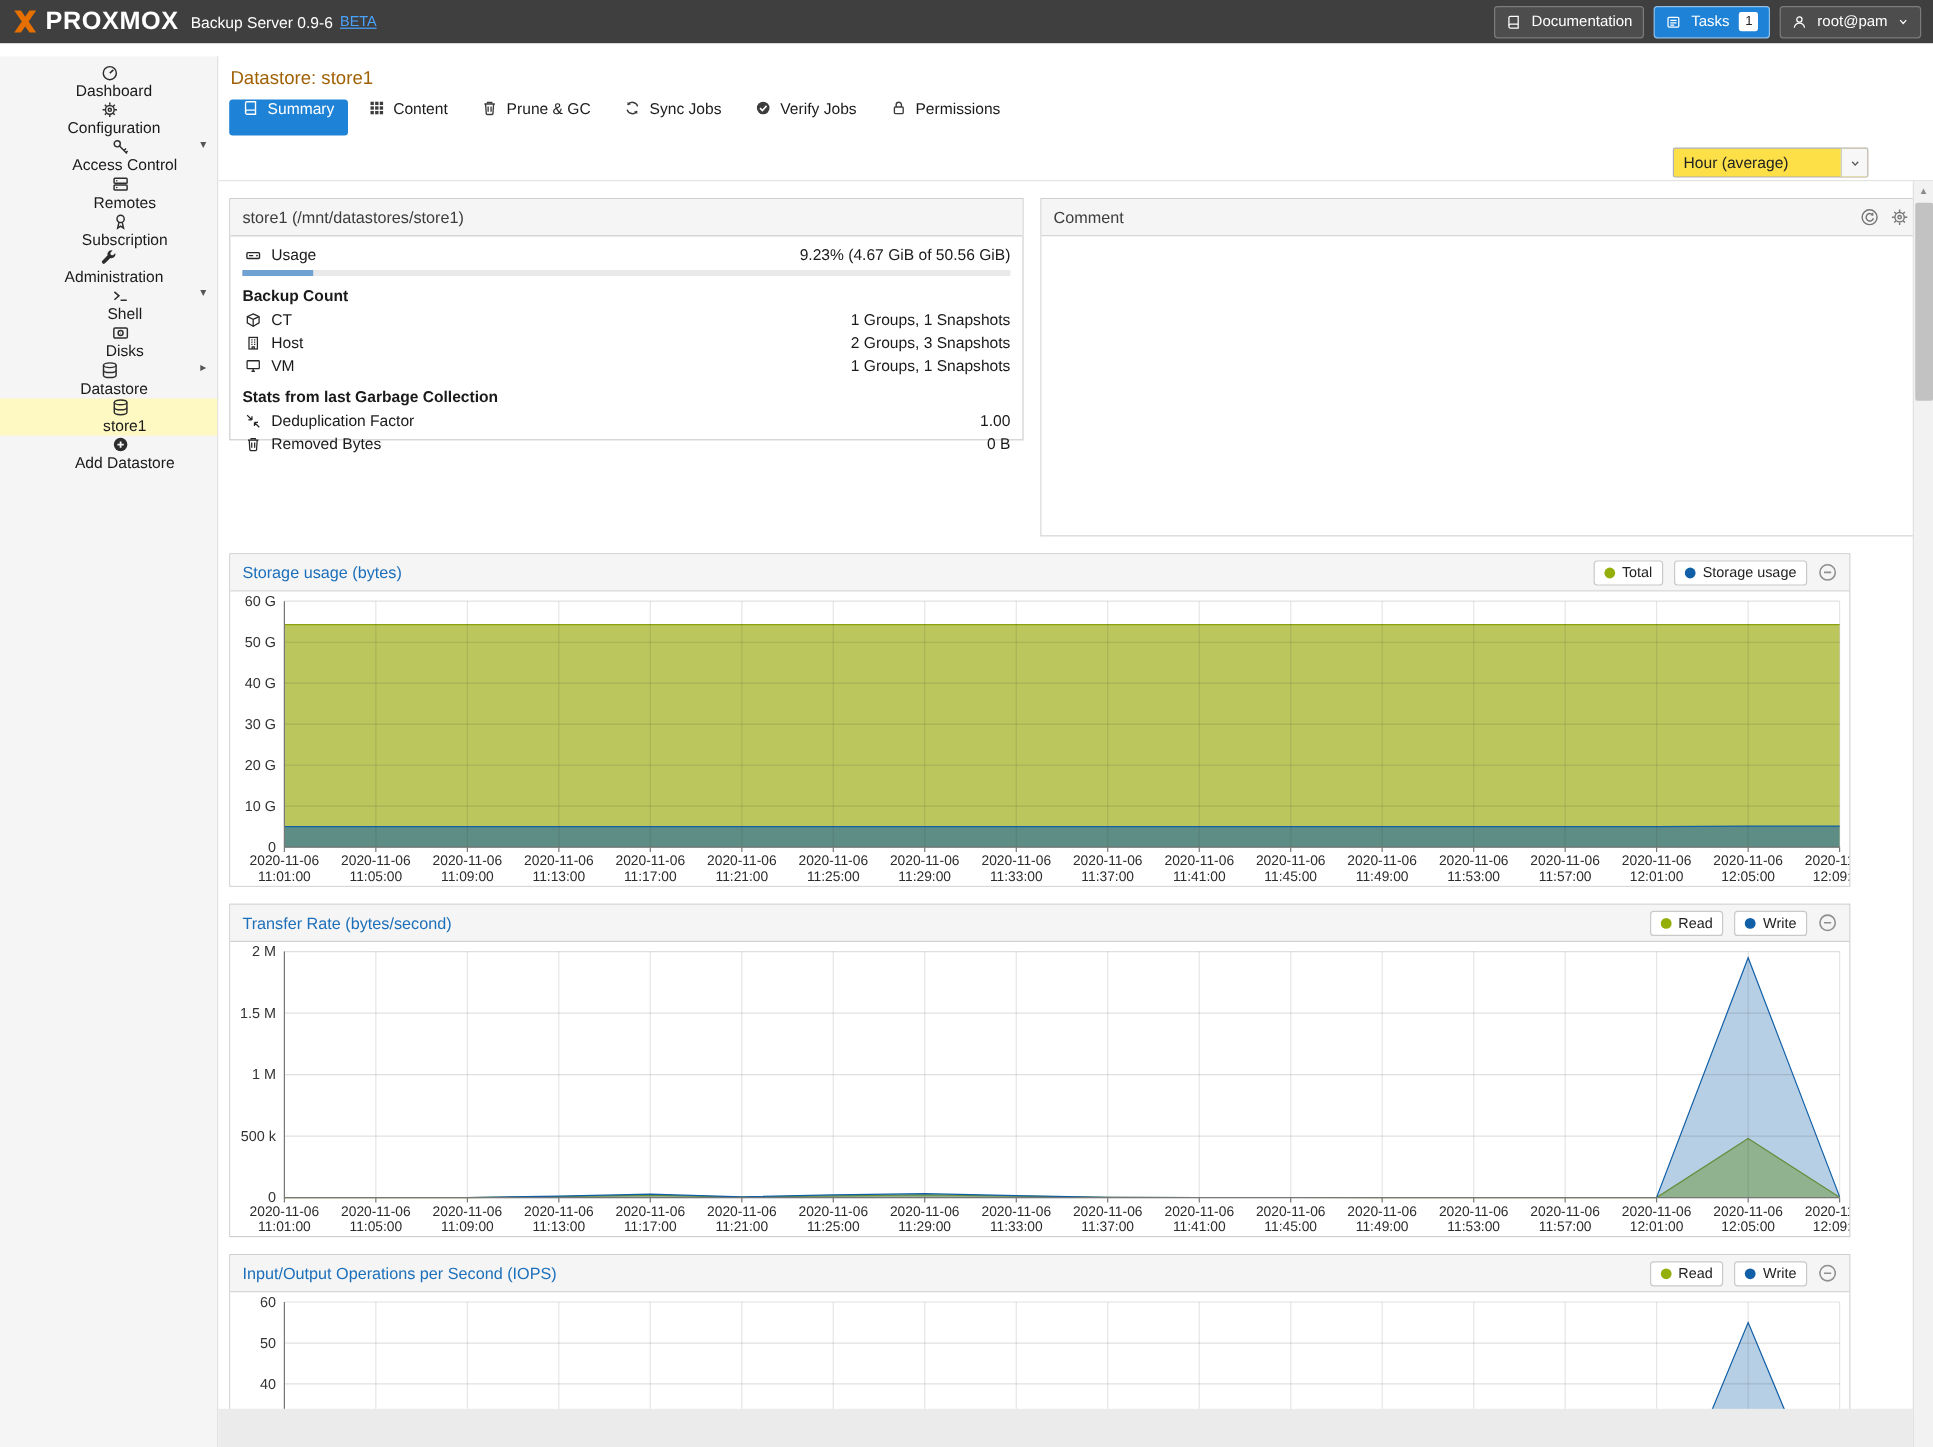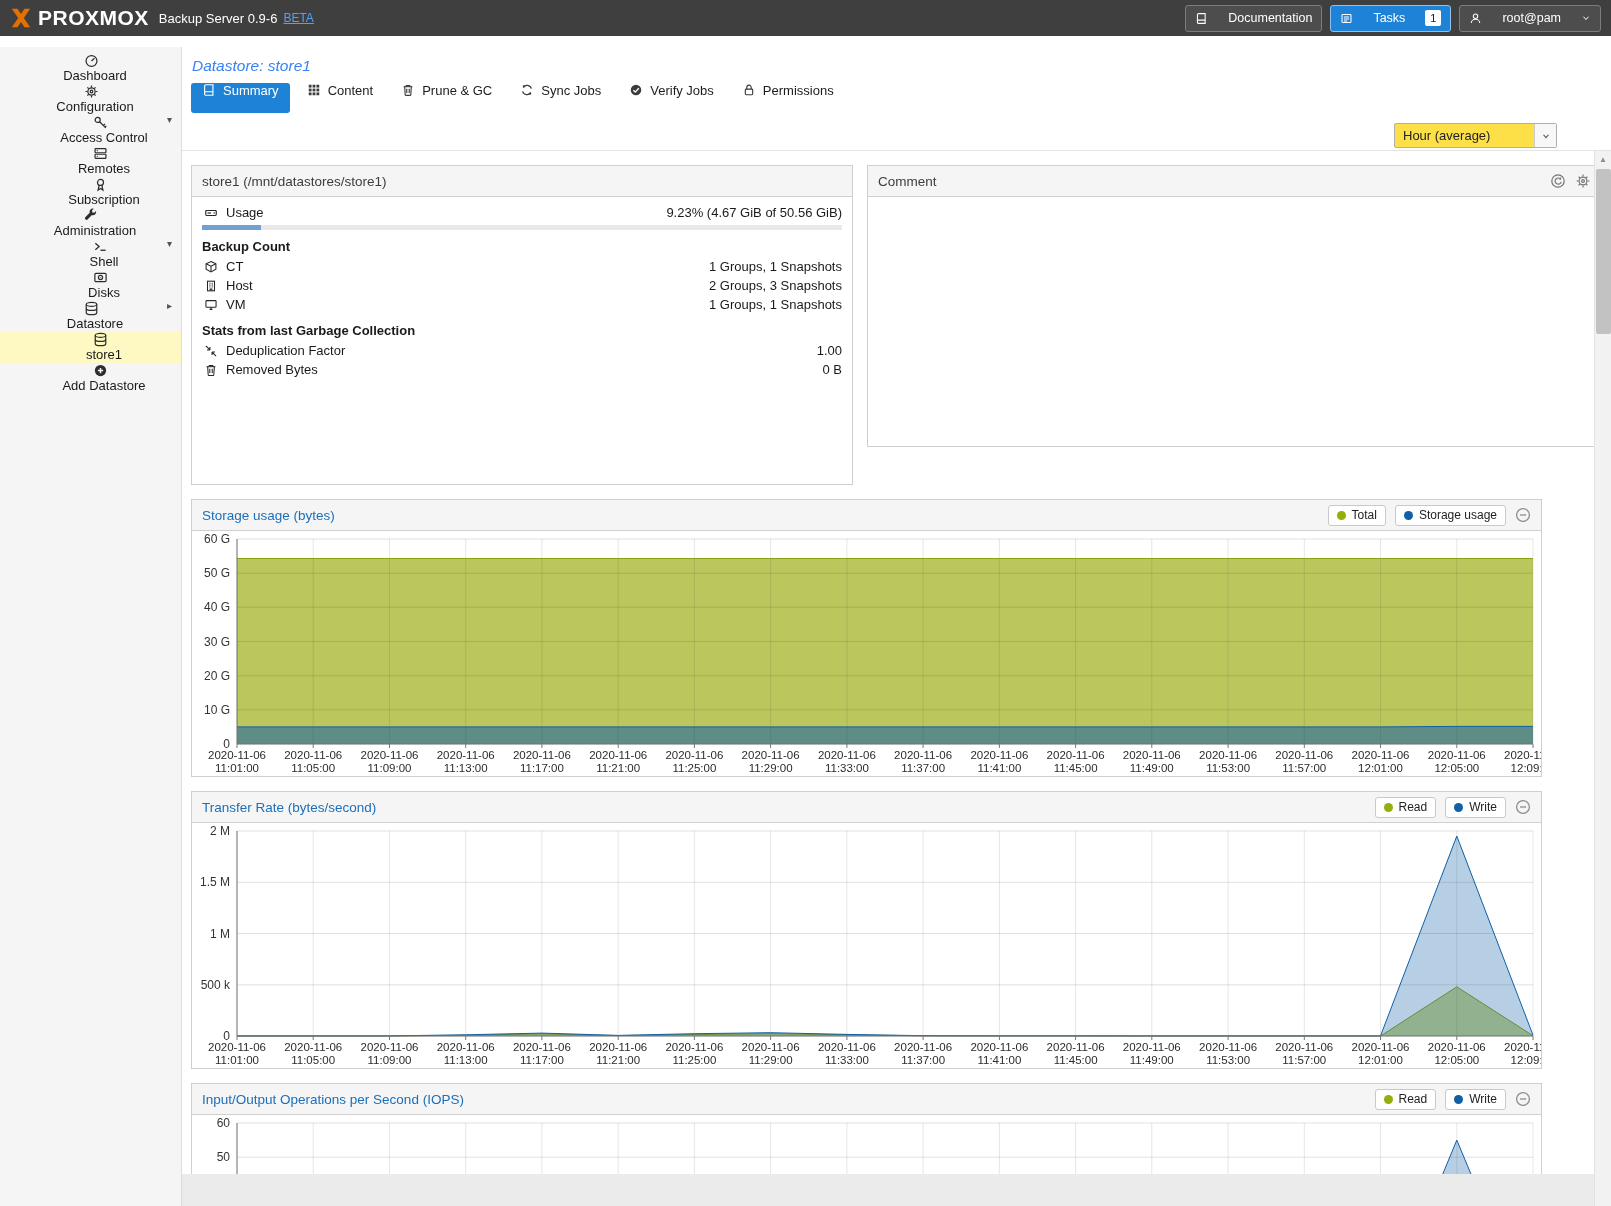--- a/index.html
+++ b/index.html
@@ -6,46 +6,46 @@
   html,body{width:1611px;height:1206px;}
   body{overflow:hidden;font-family:"Liberation Sans",sans-serif;font-size:13px;color:#1a1a1a;background:#fff;position:relative;}
   svg{display:block;}
   
   .header{position:absolute;top:0;left:0;width:1611px;height:30px;background:#3f3f3f;display:flex;align-items:center;padding:18px 10px;z-index:5;}
   .logo{display:flex;align-items:center;gap:6px;}
   .logo-text{color:#fff;font-weight:bold;font-size:21px;letter-spacing:.5px;}
   .app-subtitle{color:#fff;margin-left:10px;font-size:13px;}
   .beta-link{color:#4aa3ff;margin-left:6px;font-size:12px;text-decoration:underline;cursor:pointer;}
   .header-right{margin-left:auto;display:flex;align-items:center;gap:8px;}
-  .hbtn{display:flex;align-items:center;gap:20px;background:#4d4d4d;border:1px solid #7c7c7c;color:#fff;font-size:12.5px;height:27px;padding:0 9px;border-radius:3px;cursor:pointer;font-family:inherit;}
+  .hbtn{display:flex;align-items:center;gap:8px;background:#4d4d4d;border:1px solid #7c7c7c;color:#fff;font-size:12.5px;height:27px;padding:0 9px;border-radius:3px;cursor:pointer;font-family:inherit;}
   .hbtn.tasks{background:#1e82d6;border-color:#8fc1ea;}
   .badge{background:#fff;color:#222;border-radius:2px;padding:0 5px;font-size:11px;line-height:16px;}
   
   .sidebar{position:absolute;top:47px;left:0;width:182px;bottom:0;background:#f5f5f5;border-right:1px solid #dcdcdc;padding-top:6px;}
   .side-item{display:flex;align-items:center;height:31px;padding-left:9px;cursor:pointer;color:#1a1a1a;flex-direction:column;}
   .side-item.lvl1{padding-left:27px;}
   .side-item.sel{background:#fef9c3;}
   .sicon{width:17px;display:inline-flex;justify-content:center;margin-right:7px;color:#2d2d2d;flex:none;}
   .exp{margin-left:auto;margin-right:9px;color:#555;font-size:10px;}
   
   .main{position:absolute;left:182px;top:47px;right:0;bottom:0;background:#fff;}
-  .page-title{color:#3b82f6;font-size:15.5px;padding:10px 10px 4px;font-style:italic;}
+  .page-title{color:#a16207;font-size:15.5px;padding:10px 10px 4px;}
   .tabbar{display:flex;gap:6px;padding:4px 9px 8px;}
   .tab{display:flex;gap:7px;height:30px;padding:0 11px;border-radius:3px;font-size:13px;cursor:pointer;color:#1c1c1c;background:transparent;border:none;font-family:inherit;}
   .tab .ticon{color:#3c3c3c;display:inline-flex;}
   .tab.active{background:#1e82d6;color:#fff;}
   .tab.active .ticon{color:#fff;}
   .toolbar{height:30px;display:flex;align-items:center;justify-content:flex-end;padding:0 54px 0 10px;border-bottom:1px solid #e3e3e3;}
   .combo{width:163px;height:25px;border:1px solid #b0b0b0;border-radius:2px;display:flex;align-items:center;background:#fde047;cursor:pointer;}
   .combo-text{flex:1;padding:0 8px;font-size:13px;color:#222;}
   .combo-trigger{width:22px;height:100%;border-left:1px solid #ccc;background:#f7f7f7;display:flex;align-items:center;justify-content:center;color:#555;}
   .content{padding:14px 9px;}
   .row1{display:flex;gap:14px;}
   .panel{border:1px solid #cfcfcf;background:#fff;}
-  .summary-panel{width:662px;height:320px;}
+  .summary-panel{width:662px;height:202px;}
   .comment-panel{flex:1;height:282px;}
   .phead{height:31px;background:#f5f5f5;border-bottom:1px solid #cfcfcf;display:flex;align-items:center;padding:0 10px;}
   .ptitle{font-size:13.5px;color:#3d3d3d;}
   .ptitle.blue{color:#1c6fba;}
   .ptools{margin-left:auto;display:flex;align-items:center;gap:9px;color:#757575;}
   .chart-panel{margin-top:14px;width:1351px;}
   .legend-btn{display:flex;align-items:center;gap:6px;height:21px;padding:0 8px;border:1px solid #c9c9c9;border-radius:3px;background:#fff;font-size:12px;color:#222;cursor:pointer;font-family:inherit;}
   .dot{width:9px;height:9px;border-radius:50%;background:#999;}
   .stat-row{display:flex;align-items:center;padding:2px 10px;font-size:13px;}
   .stat-row .lbl{margin-left:0;}

